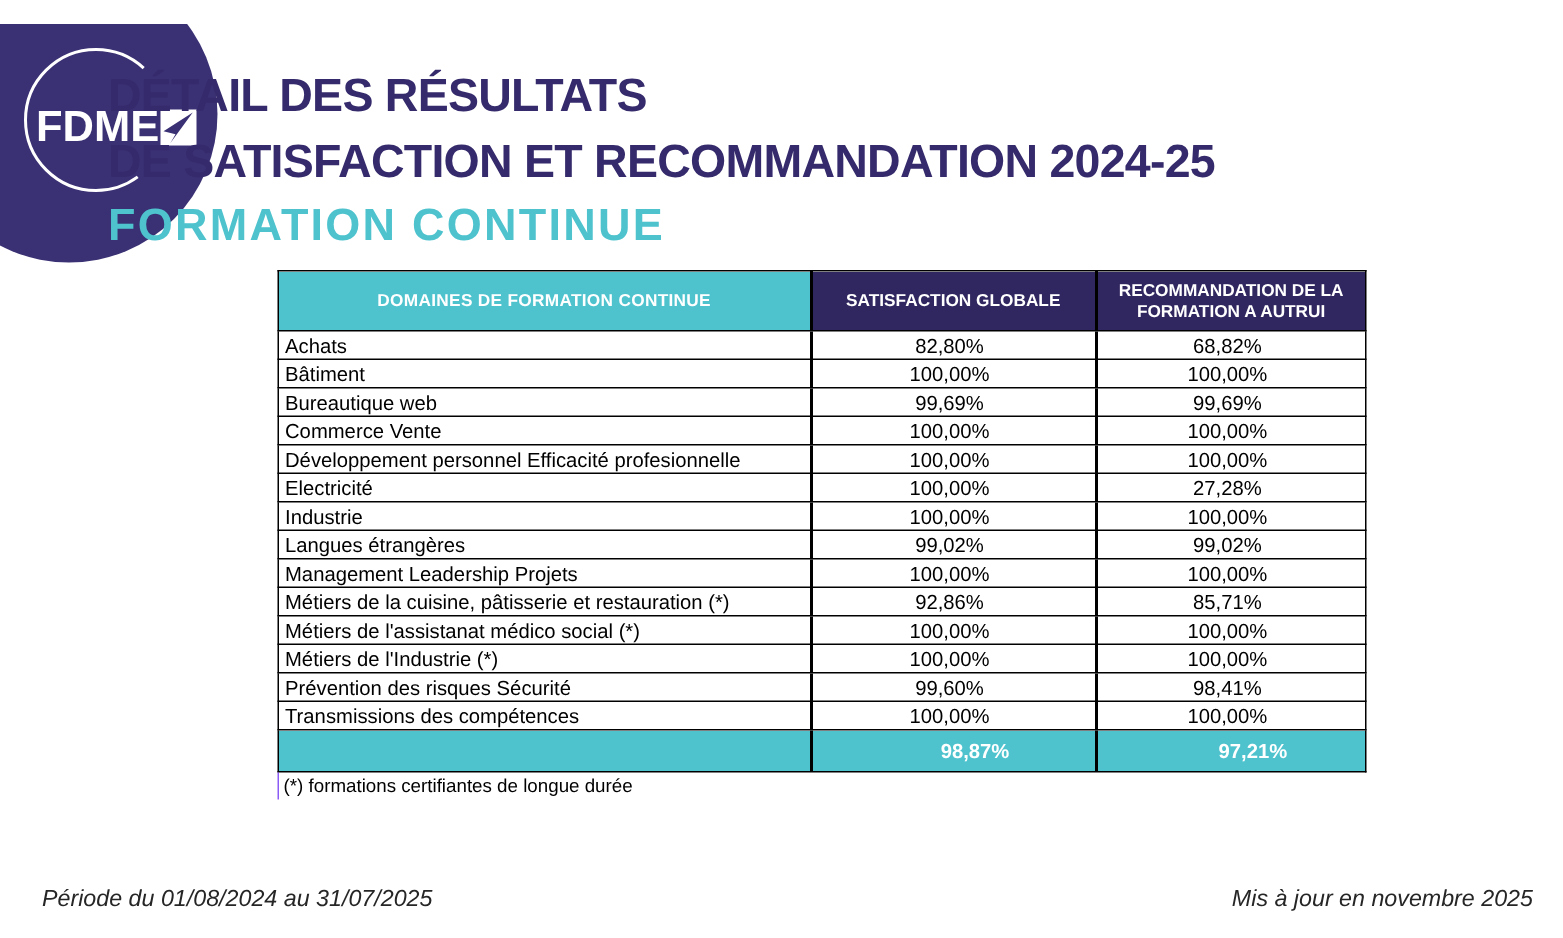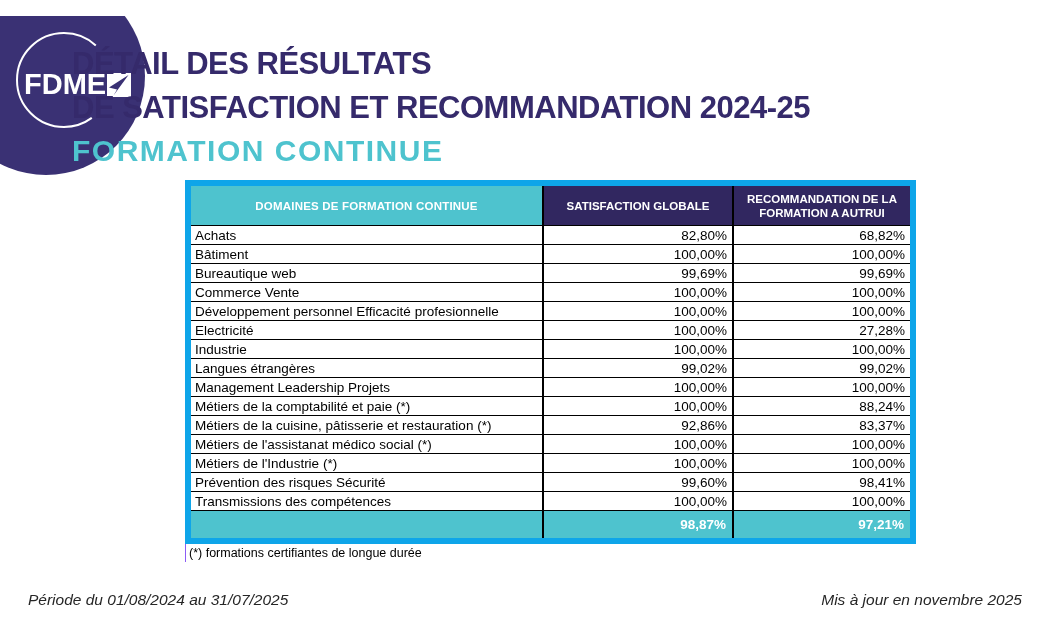--- a/index.html
+++ b/index.html
@@ -24,40 +24,40 @@
   }
   .subtitle {
     font-weight: bold; font-size: 30px; line-height: 42px;
     letter-spacing: 1.5px; color: #4ec3ce; white-space: nowrap;
   }
 
   
   .table-wrap { position: absolute; left: 185px; top: 164px; width: 727px; }
   table.results {
     border-collapse: collapse; table-layout: fixed; width: 725px;
-    border: 6px solid #0ea5e9;
+    border: 1px solid #0ea5e9;
   }
   table.results th, table.results td {
     border: 1px solid #000; overflow: hidden; white-space: nowrap;
   }
   table.results td + td, table.results th + th { border-left: 2px solid #000; }
   th.h-domain {
     background: #4ec3ce; color: #ffffff; font-size: 11.5px; font-weight: bold;
     height: 37px; text-align: center; letter-spacing: 0.2px;
   }
   th.h-num {
     background: #312760; color: #ffffff; font-size: 11.5px; font-weight: bold;
     text-align: center; line-height: 14px; padding: 2px 2px;
   }
   td.col-domain {
     font-size: 13.5px; color: #000; text-align: left; padding: 0 0 0 4px;
     height: 18px;
   }
   td.col-num {
-    font-size: 13.5px; color: #000; text-align: right; padding: 0 5px 0 0;
+    font-size: 13.5px; color: #000; text-align: center; padding: 0 5px 0 0;
     height: 18px;
   }
   tr.total-row td {
     background: #4ec3ce; height: 27px; color: #ffffff; font-weight: bold;
     font-size: 13.5px;
   }
   tr.total-row td.col-num { padding-right: 6px; padding-left: 35px; }
   .footnote {
     border-left: 1px solid #8b5cf6; padding: 2px 0 2px 3px; width: 352px;
     font-size: 12.5px; color: #000;
@@ -150,28 +150,23 @@
             <td class="col-domain">Langues étrangères</td>
             <td class="col-num">99,02%</td>
             <td class="col-num">99,02%</td>
           </tr>
           <tr>
             <td class="col-domain">Management Leadership Projets</td>
             <td class="col-num">100,00%</td>
             <td class="col-num">100,00%</td>
           </tr>
           <tr>
-            <td class="col-domain">Métiers de la comptabilité et paie (*)</td>
-            <td class="col-num">100,00%</td>
-            <td class="col-num">88,24%</td>
-          </tr>
-          <tr>
             <td class="col-domain">Métiers de la cuisine, pâtisserie et restauration  (*)</td>
             <td class="col-num">92,86%</td>
-            <td class="col-num">83,37%</td>
+            <td class="col-num">85,71%</td>
           </tr>
           <tr>
             <td class="col-domain">Métiers de l'assistanat médico social  (*)</td>
             <td class="col-num">100,00%</td>
             <td class="col-num">100,00%</td>
           </tr>
           <tr>
             <td class="col-domain">Métiers de l'Industrie (*)</td>
             <td class="col-num">100,00%</td>
             <td class="col-num">100,00%</td>

